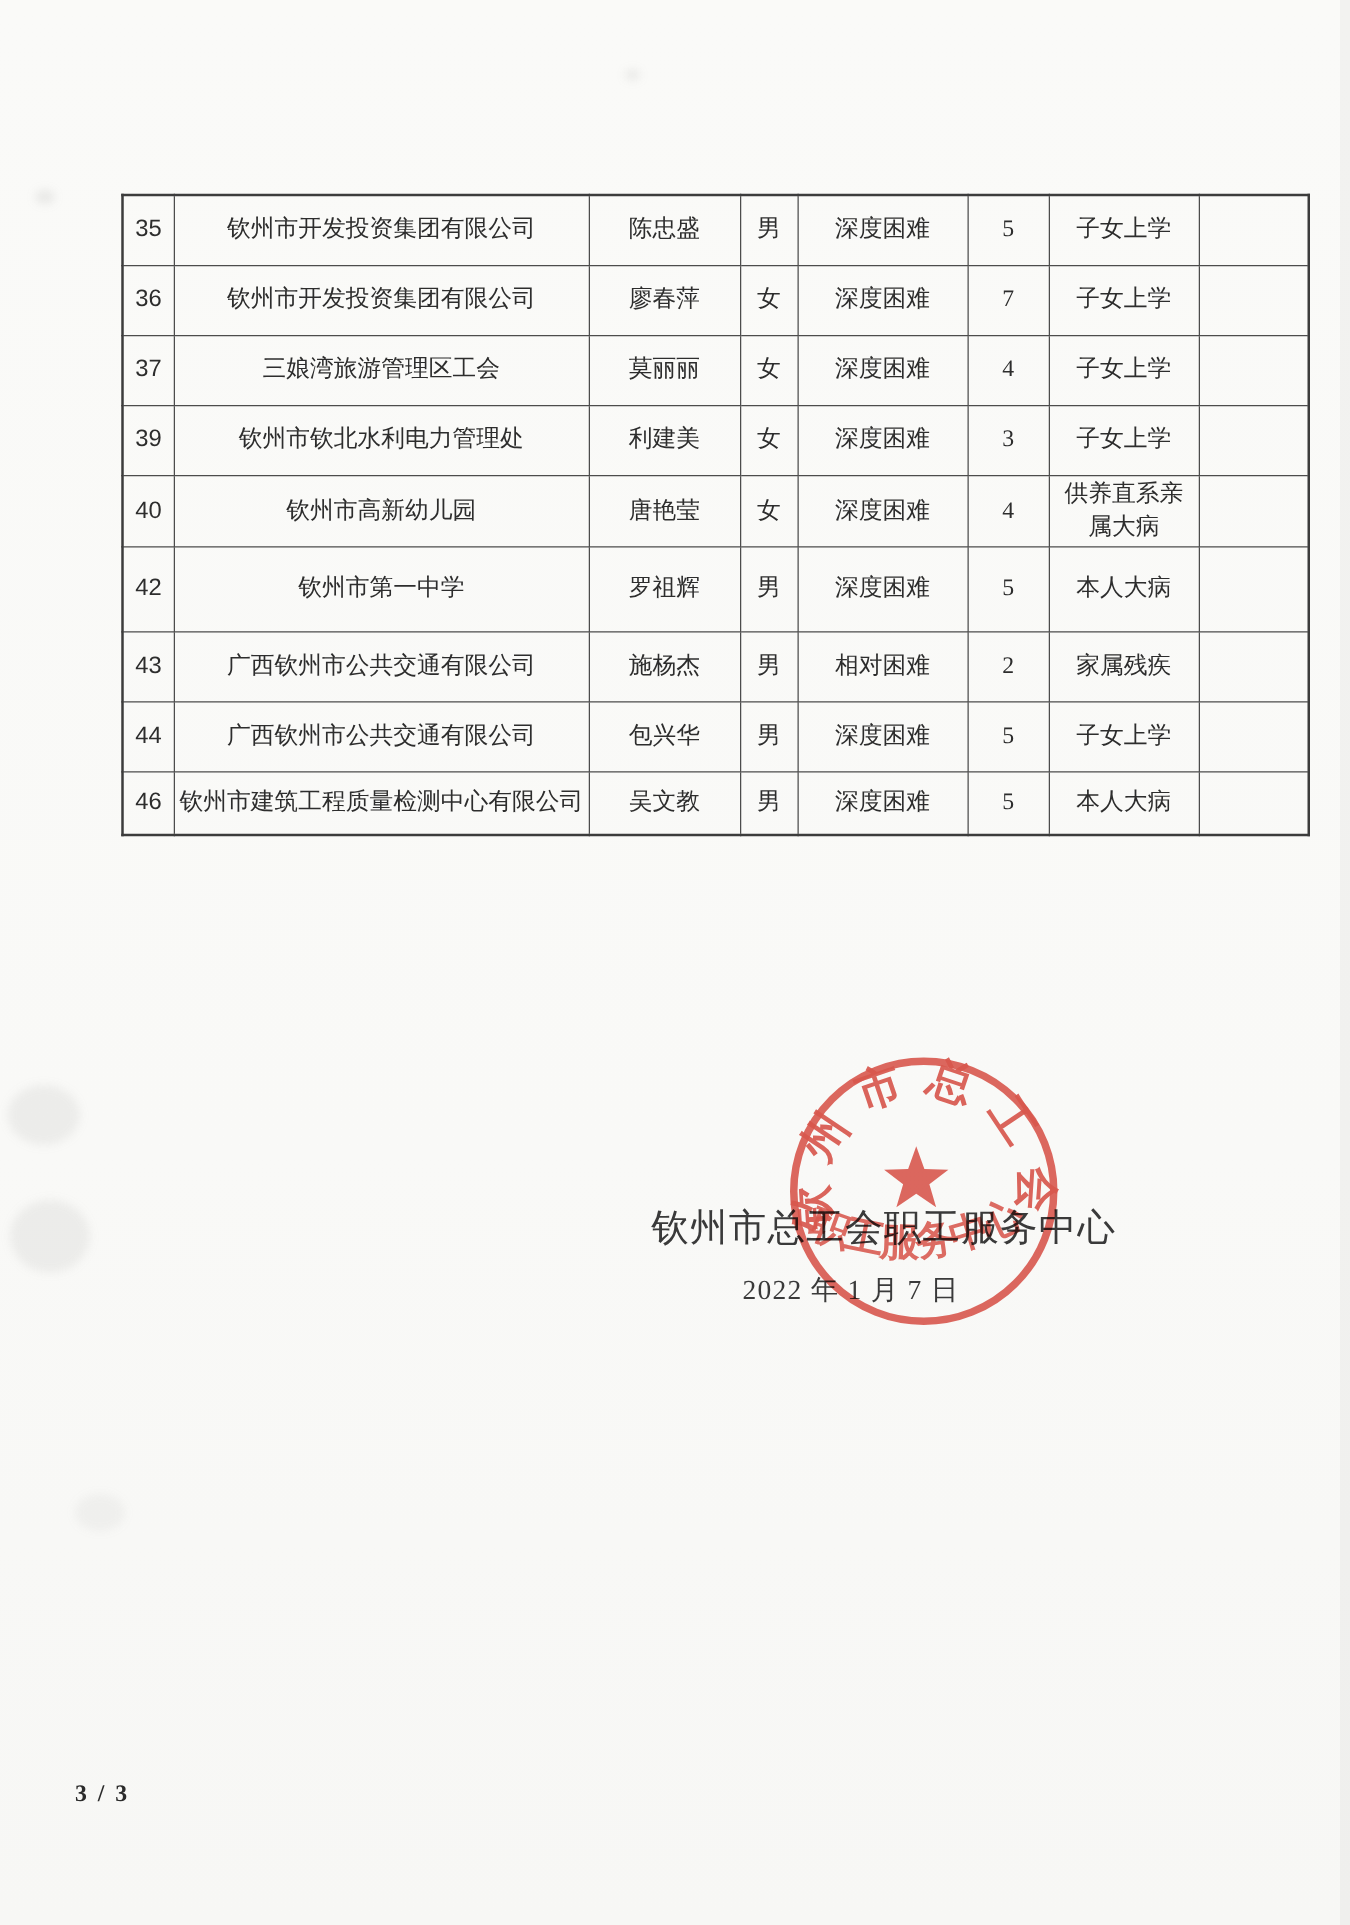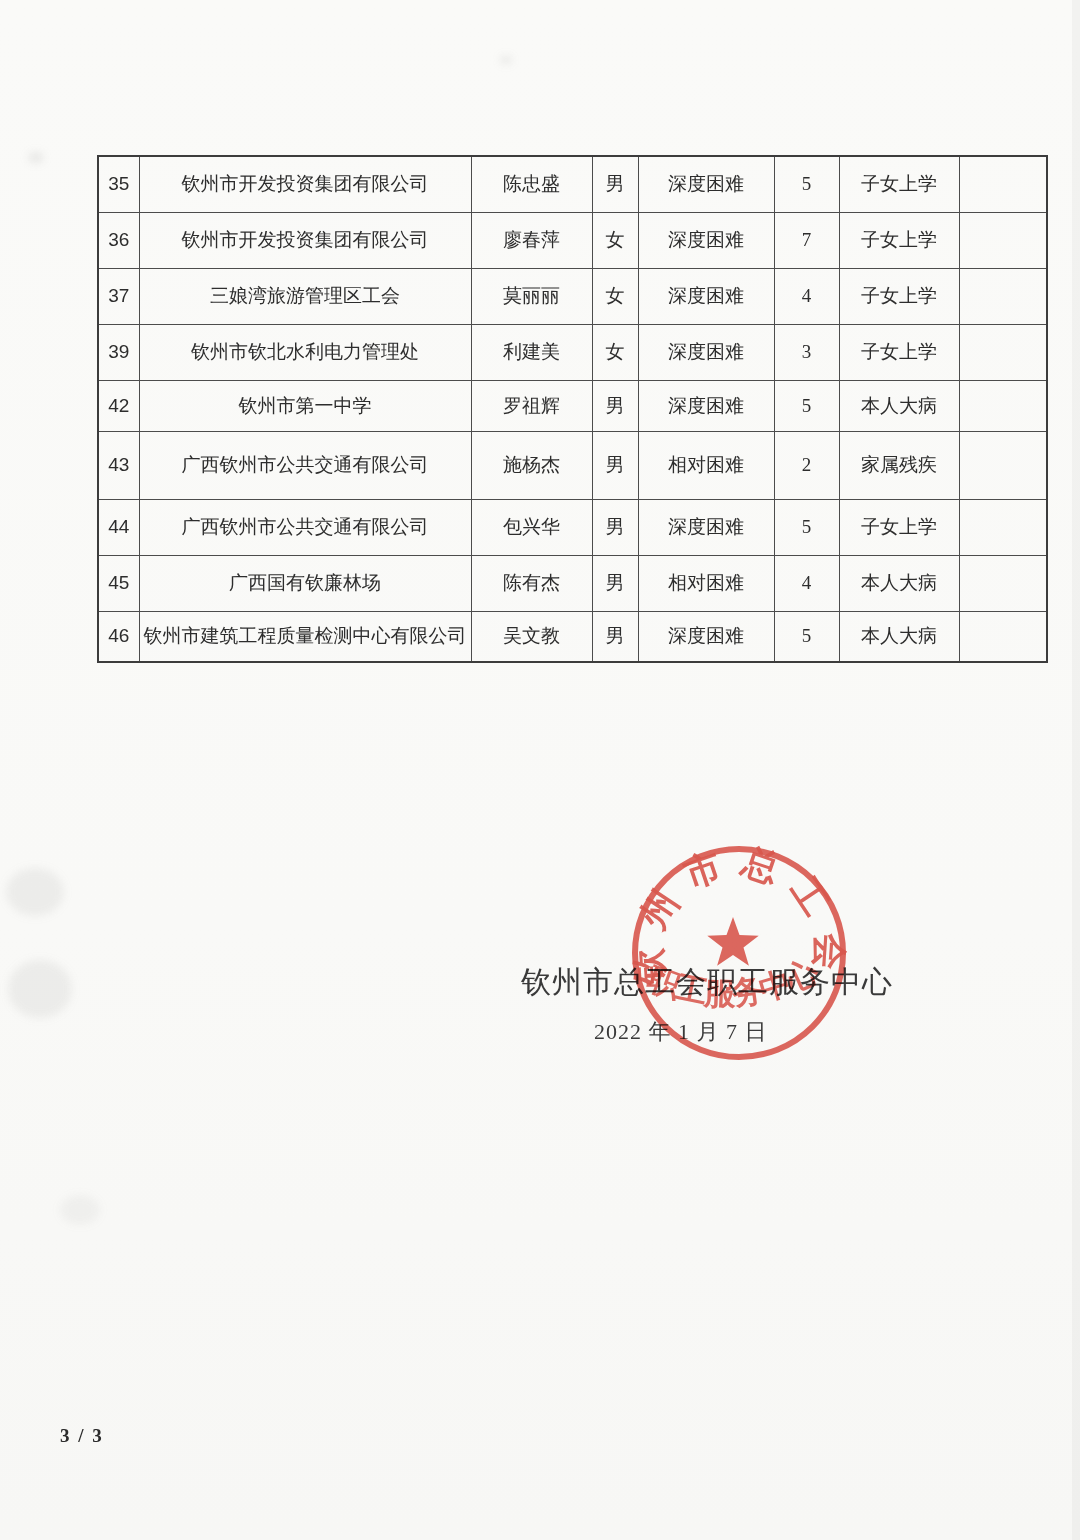--- a/index.html
+++ b/index.html
@@ -119,20 +119,30 @@
           <td class="c-no">39</td>
           <td class="c-company">钦州市钦北水利电力管理处</td>
           <td class="c-name">利建美</td>
           <td class="c-gender">女</td>
           <td class="c-difficulty">深度困难</td>
           <td class="c-count">3</td>
           <td class="c-reason">子女上学</td>
           <td class="c-note"></td>
         </tr>
         <tr>
+          <td class="c-no">40</td>
+          <td class="c-company">钦州市高新幼儿园</td>
+          <td class="c-name">唐艳莹</td>
+          <td class="c-gender">女</td>
+          <td class="c-difficulty">深度困难</td>
+          <td class="c-count">4</td>
+          <td class="c-reason">供养直系亲属大病</td>
+          <td class="c-note"></td>
+        </tr>
+        <tr>
           <td class="c-no">42</td>
           <td class="c-company">钦州市第一中学</td>
           <td class="c-name">罗祖辉</td>
           <td class="c-gender">男</td>
           <td class="c-difficulty">深度困难</td>
           <td class="c-count">5</td>
           <td class="c-reason">本人大病</td>
           <td class="c-note"></td>
         </tr>
         <tr>
@@ -146,30 +156,20 @@
           <td class="c-note"></td>
         </tr>
         <tr>
           <td class="c-no">44</td>
           <td class="c-company">广西钦州市公共交通有限公司</td>
           <td class="c-name">包兴华</td>
           <td class="c-gender">男</td>
           <td class="c-difficulty">深度困难</td>
           <td class="c-count">5</td>
           <td class="c-reason">子女上学</td>
-          <td class="c-note"></td>
-        </tr>
-        <tr>
-          <td class="c-no">45</td>
-          <td class="c-company">广西国有钦廉林场</td>
-          <td class="c-name">陈有杰</td>
-          <td class="c-gender">男</td>
-          <td class="c-difficulty">相对困难</td>
-          <td class="c-count">4</td>
-          <td class="c-reason">本人大病</td>
           <td class="c-note"></td>
         </tr>
         <tr>
           <td class="c-no">46</td>
           <td class="c-company">钦州市建筑工程质量检测中心有限公司</td>
           <td class="c-name">吴文教</td>
           <td class="c-gender">男</td>
           <td class="c-difficulty">深度困难</td>
           <td class="c-count">5</td>
           <td class="c-reason">本人大病</td>

